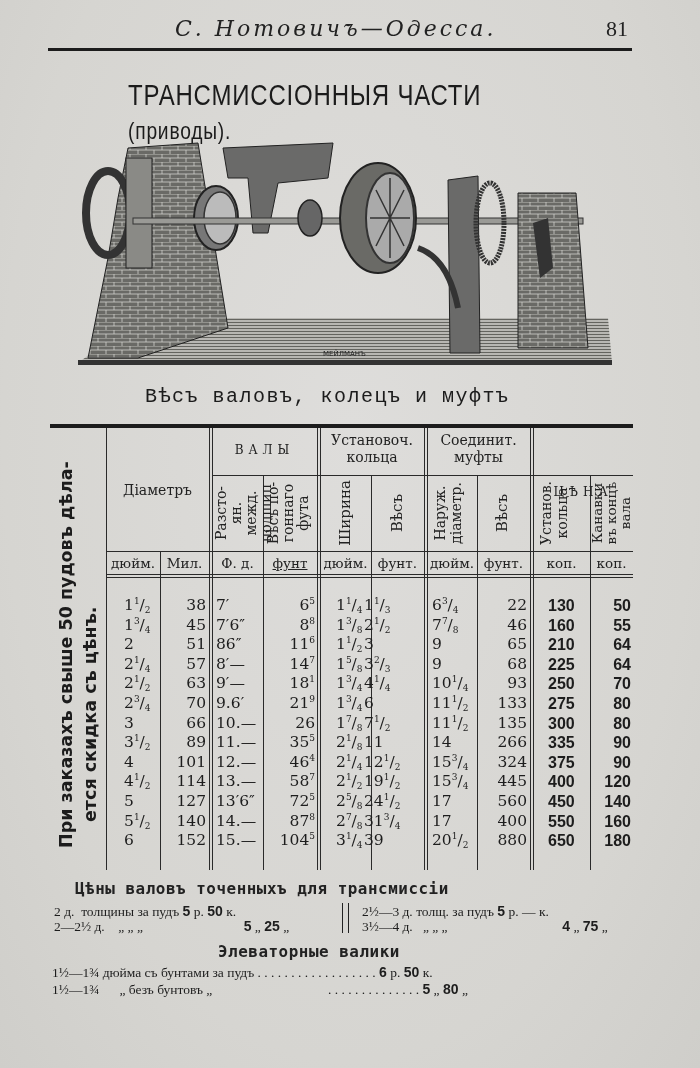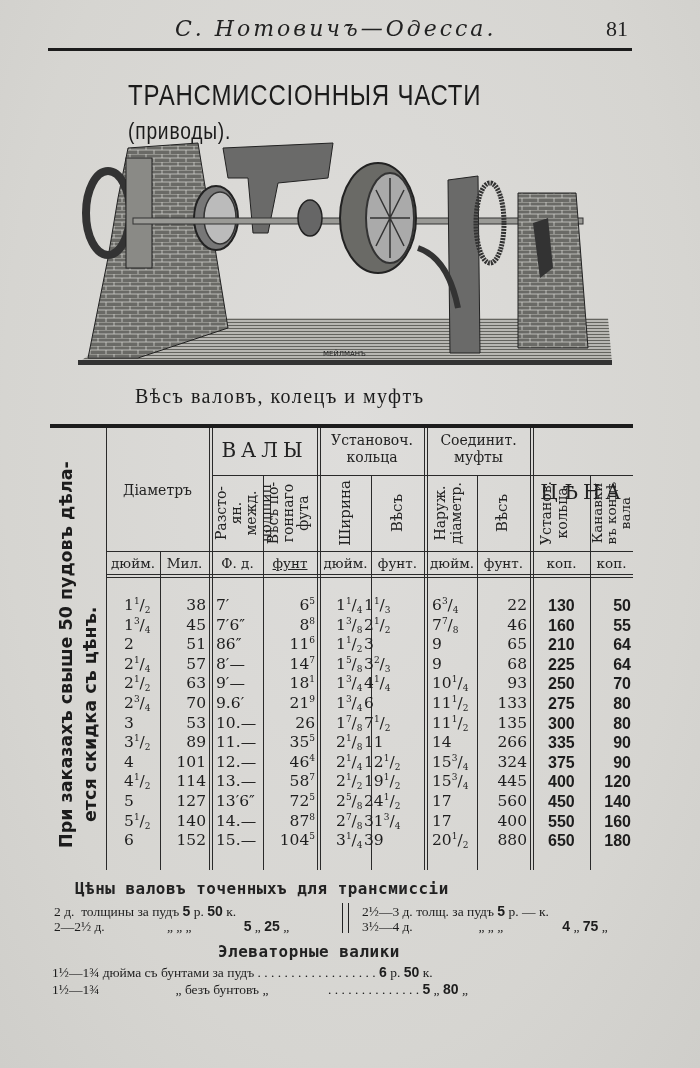--- a/index.html
+++ b/index.html
@@ -20,54 +20,54 @@
   .page-num { left: 606px; top: 16px; font-size: 22px; font-family: "Liberation Serif", serif; color: #222; }
   .head-rule { left: 48px; top: 48px; width: 584px; height: 3px; background: #1c1c1c; }
 
   .main-title { left: 128px; top: 78px; font-family: "Liberation Sans", sans-serif; font-size: 30px;
     transform: scaleX(0.80); transform-origin: left top; letter-spacing: 1px; color: #1b1b1b; font-weight: normal; }
   .main-title .small { font-size: 24px; }
 
   
   .illus { left: 78px; top: 138px; width: 534px; height: 230px; }
 
-  .sub-title { left: 135px; top: 385px; font-family: Liberation Serif, serif; font-size: 20px;
+  .sub-title { left: 145px; top: 385px; font-family: Liberation Mono, monospace; font-size: 20px;
     letter-spacing: 1.5px; color: #1c1c1c; }
 
   .table-top { left: 50px; top: 424px; width: 583px; height: 4px; background: #1c1c1c; }
 
   
   .side-note { left: 54px; top: 848px; width: 420px; transform: rotate(-90deg); transform-origin: left top;
     font-family: "DejaVu Sans", sans-serif; font-weight: bold; font-size: 17.5px; line-height: 24px;
     color: #1c1c1c; }
   .side-note div { white-space: nowrap; }
   .side-note .l2 { padding-left: 26px; }
 
   
   .vl { position: absolute; width: 1px; background: #2a2a2a; }
   .hl { position: absolute; height: 1px; background: #2a2a2a; }
 
   .hdr-text { position: absolute; text-align: center; font-size: 14px; line-height: 17px; color: #222; }
-  .hdr-big { font-size: 20px; letter-spacing: 5px; }
+  .hdr-big { font-size: 12px; letter-spacing: 5px; }
   .rot { position: absolute; transform: rotate(-90deg); transform-origin: left top; white-space: nowrap;
     font-size: 14px; line-height: 16px; color: #222; text-align: center; }
   .unit { position: absolute; top: 555px; font-size: 13.5px; color: #222; text-align: center; }
 
   
   .col { position: absolute; top: 596px; font-family: "DejaVu Serif", serif; font-size: 15.5px; color: #1d1d1d; }
   .col div { height: 19.6px; line-height: 19.6px; white-space: nowrap; }
   .col.r div { text-align: right; }
   .col.sans { font-family: "Liberation Sans", sans-serif; font-weight: bold; font-size: 16px; }
   sup { font-size: 9px; vertical-align: 6px; line-height: 0; }
   sub { font-size: 9px; vertical-align: -3px; line-height: 0; }
 
   
   .sec-title { position: absolute; font-family: "DejaVu Sans Mono", monospace; font-weight: bold; font-size: 15px;
     letter-spacing: 0.5px; color: #222; transform: scaleX(1.06); transform-origin: left top; }
-  .price-line { position: absolute; font-size: 13.5px; color: #1d1d1d; white-space: nowrap; font-family: "Liberation Serif", serif; text-align: center; }
+  .price-line { position: absolute; font-size: 13.5px; color: #1d1d1d; white-space: nowrap; font-family: "Liberation Serif", serif; }
   .price-line b { font-family: "Liberation Sans", sans-serif; font-size: 14px; }
   .dbl { position: absolute; left: 342px; top: 903px; width: 5px; height: 30px;
     border-left: 1px solid #222; border-right: 1px solid #222; }
 </style>
 </head>
 <body>
 
 <div class="page">
 
   <div class="abs running-head">С. Нотовичъ—Одесса.</div>
@@ -197,21 +197,21 @@
       <div>5<span><sup>1</sup>/<sub>2</sub></span></div>
       <div>6</div>
     </div>
   <div class="col r" id="c-mm" style="left:162px; width:44px;">
       <div>38</div>
       <div>45</div>
       <div>51</div>
       <div>57</div>
       <div>63</div>
       <div>70</div>
-      <div>53</div>
+      <div>66</div>
       <div>89</div>
       <div>101</div>
       <div>114</div>
       <div>127</div>
       <div>140</div>
       <div>152</div>
     </div>
   <div class="col" id="c-dist" style="left:216px; width:46px;">
       <div>7′</div>
       <div>7′6″</div>

